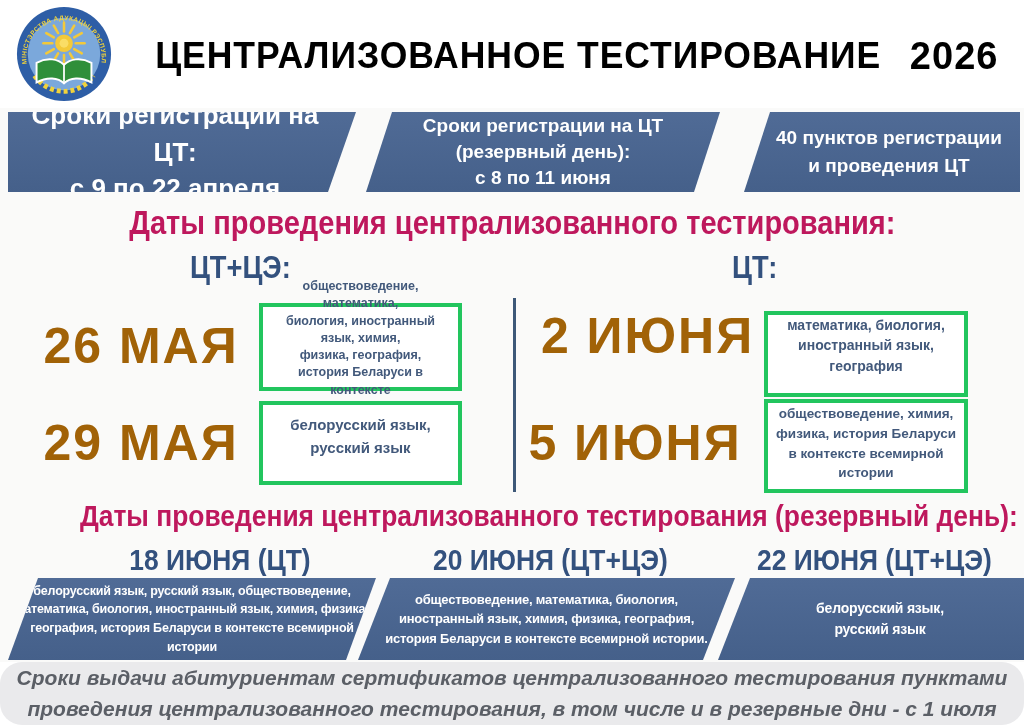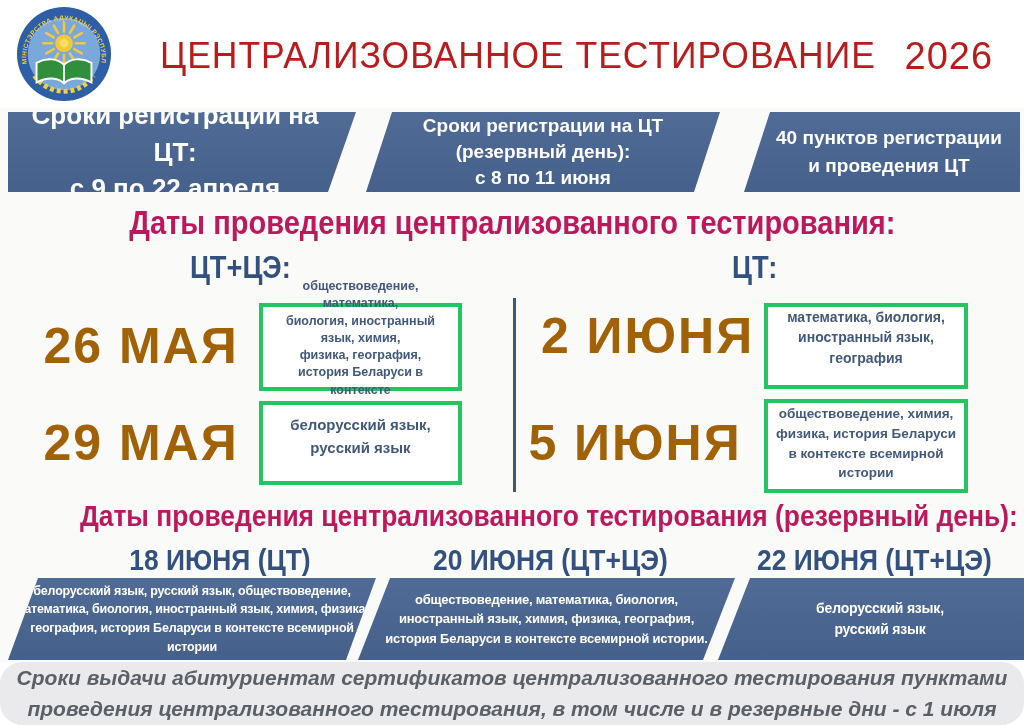--- a/index.html
+++ b/index.html
@@ -9,21 +9,21 @@
     font-family:"Liberation Sans", sans-serif; background:#ffffff;
   }
   .mid-bg { position:absolute; left:0; top:108px; width:1024px; height:554px; background:#fafaf9; }
 
   
   .header { position:absolute; left:0; top:0; width:1024px; height:108px; background:#ffffff; }
   .logo { position:absolute; left:14px; top:5px; width:100px; height:98px; }
   .title-wrap {
     position:absolute; left:118px; right:4px; top:28px; height:56px;
     display:flex; align-items:center; justify-content:center; gap:14px;
-    color:#b91c1c; font-weight:normal; white-space:nowrap;
+    color:#000000; font-weight:bold; white-space:nowrap;
   }
   .title-main { font-size:37px; letter-spacing:1px; transform:scaleX(0.96); }
   .title-year { font-size:38px; letter-spacing:1px; }
 
   
   .banner {
     position:absolute; top:112px; height:80px;
     background:linear-gradient(180deg,#506b96,#45608a);
     color:#ffffff; font-weight:bold; text-align:center;
     display:flex; flex-direction:column; justify-content:center;
@@ -64,21 +64,21 @@
   .d-5  { left:516px; top:401px; width:238px; height:84px; }
 
   .subject-box {
     position:absolute; background:#ffffff; border:4px solid #22c55e;
     color:#42597b; font-weight:bold; text-align:center;
     display:flex; align-items:center; justify-content:center;
     white-space:pre-line; padding:5px 8px;
   }
   .sb-1 { left:259px; top:303px; width:203px; height:88px; font-size:12.5px; line-height:1.38; }
   .sb-2 { left:259px; top:401px; width:203px; height:84px; font-size:15px;   line-height:1.5; padding-bottom:18px; }
-  .sb-3 { left:764px; top:303px; width:204px; height:86px; font-size:14px;   line-height:1.45; padding-bottom:22px; }
+  .sb-3 { left:764px; top:311px; width:204px; height:86px; font-size:14px;   line-height:1.45; padding-bottom:22px; }
   .sb-4 { left:764px; top:399px; width:204px; height:94px; font-size:13.5px; line-height:1.45; padding-bottom:10px; }
 
   .v-divider { position:absolute; left:513px; top:298px; width:3px; height:194px; background:#3d5878; }
 
   
   .reserve-date {
     position:absolute; top:543px; height:36px; text-align:center;
     color:#33517e; font-weight:bold; font-size:30px; white-space:nowrap;
   }
   .rd-1 { left:40px;  width:360px; }

